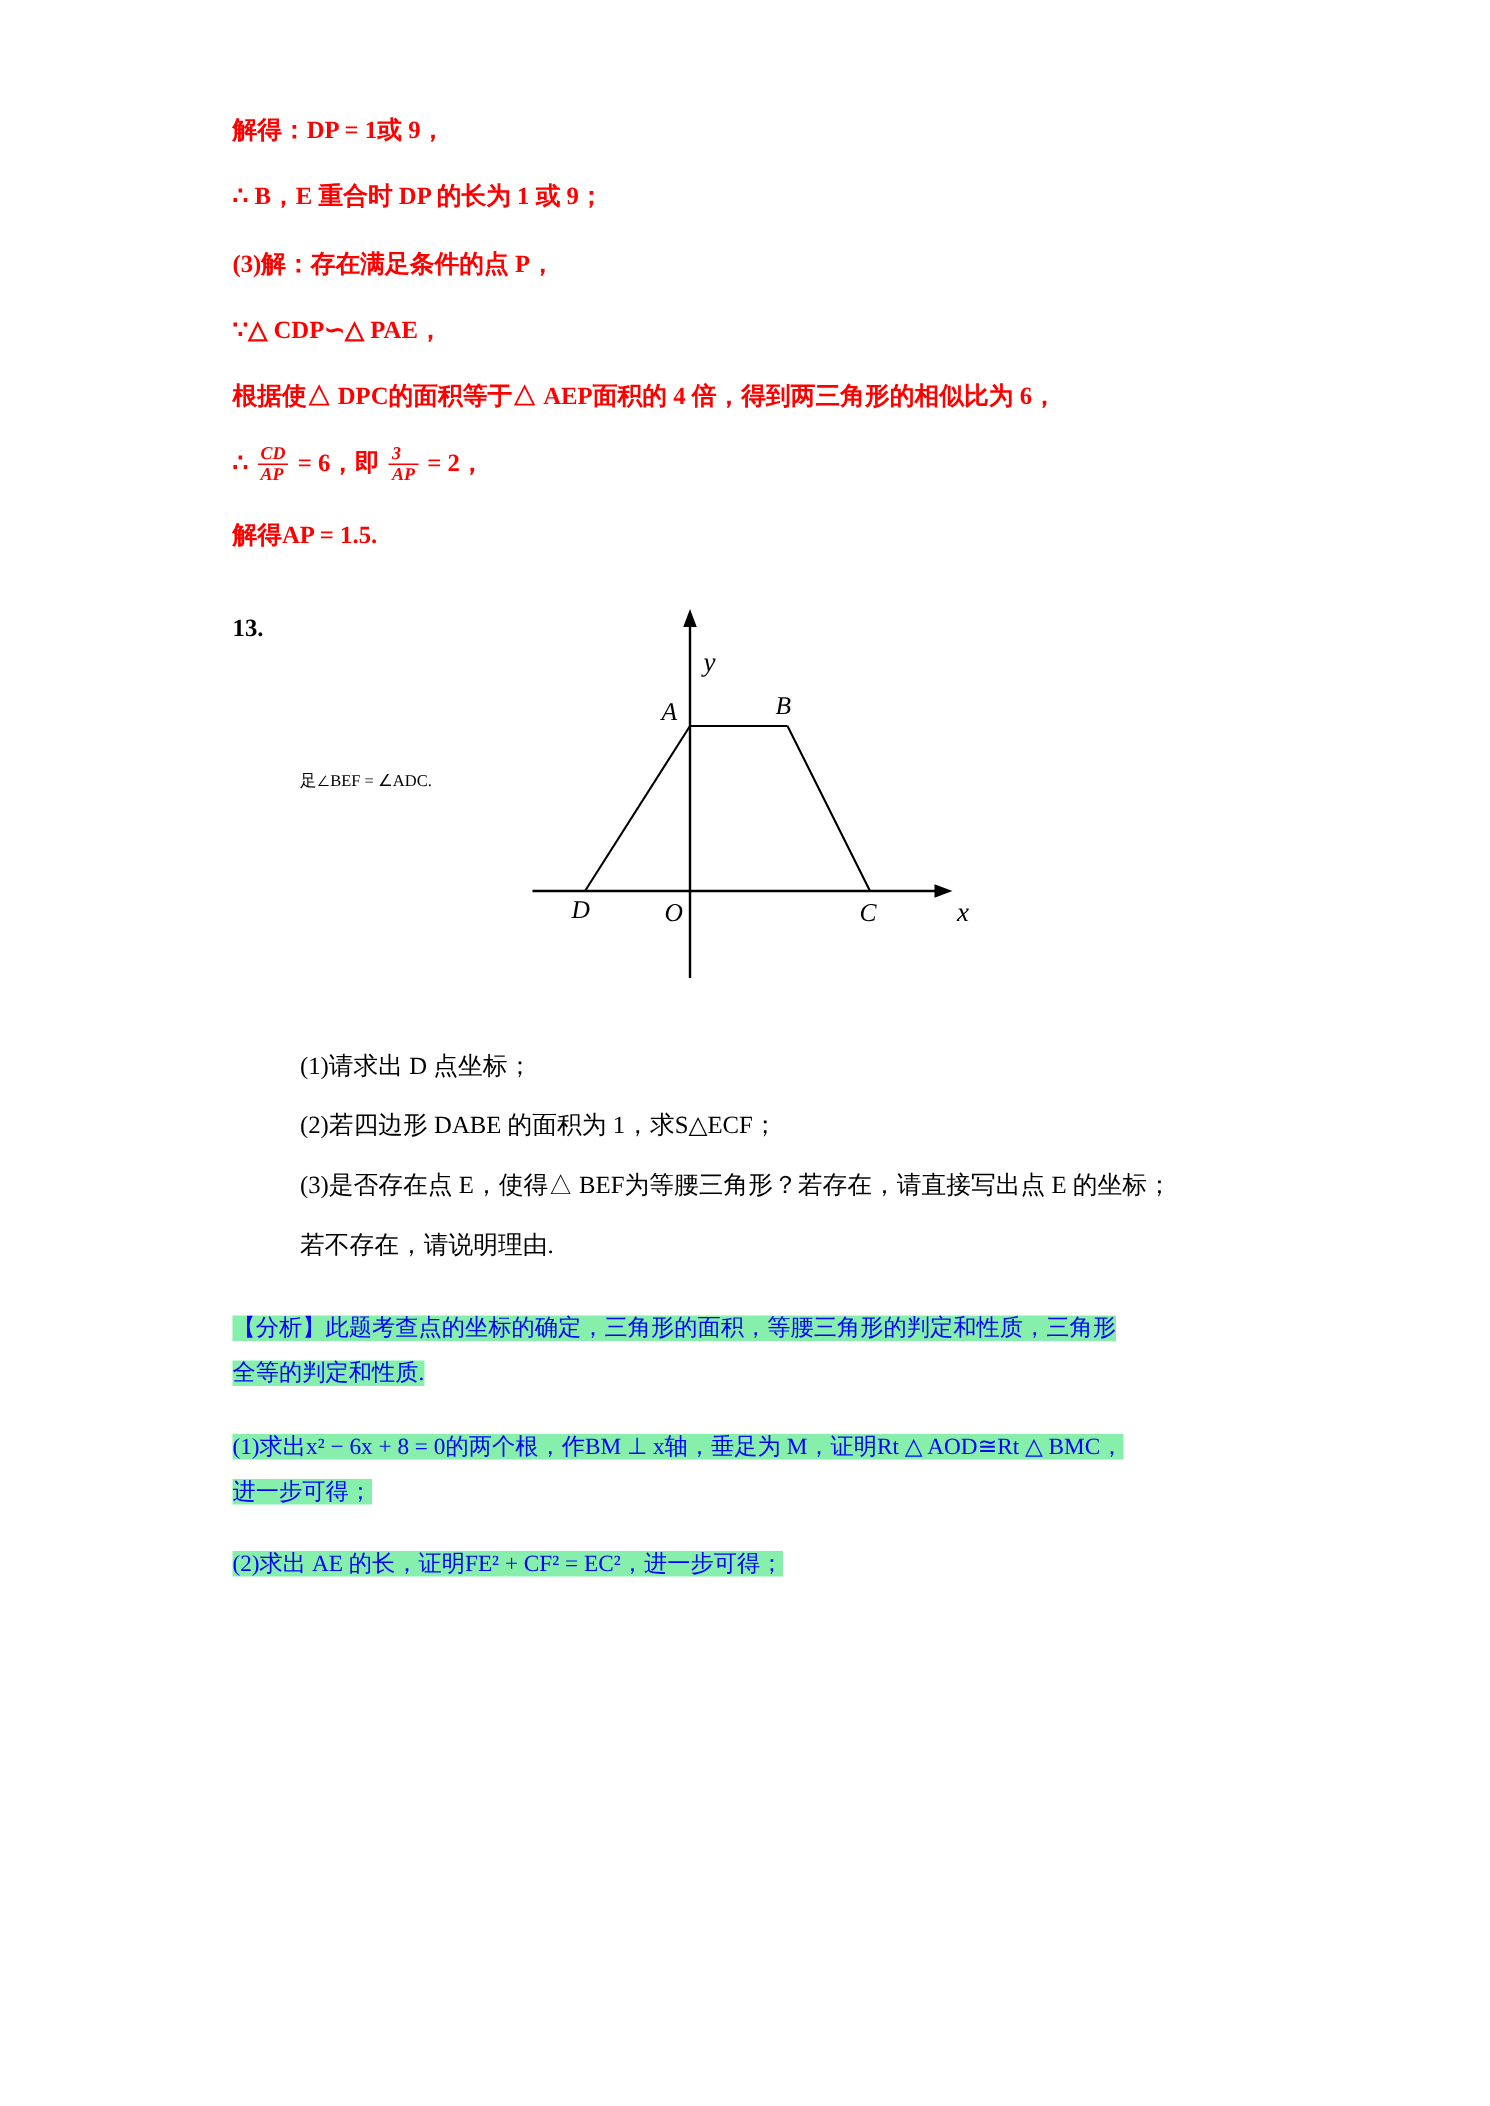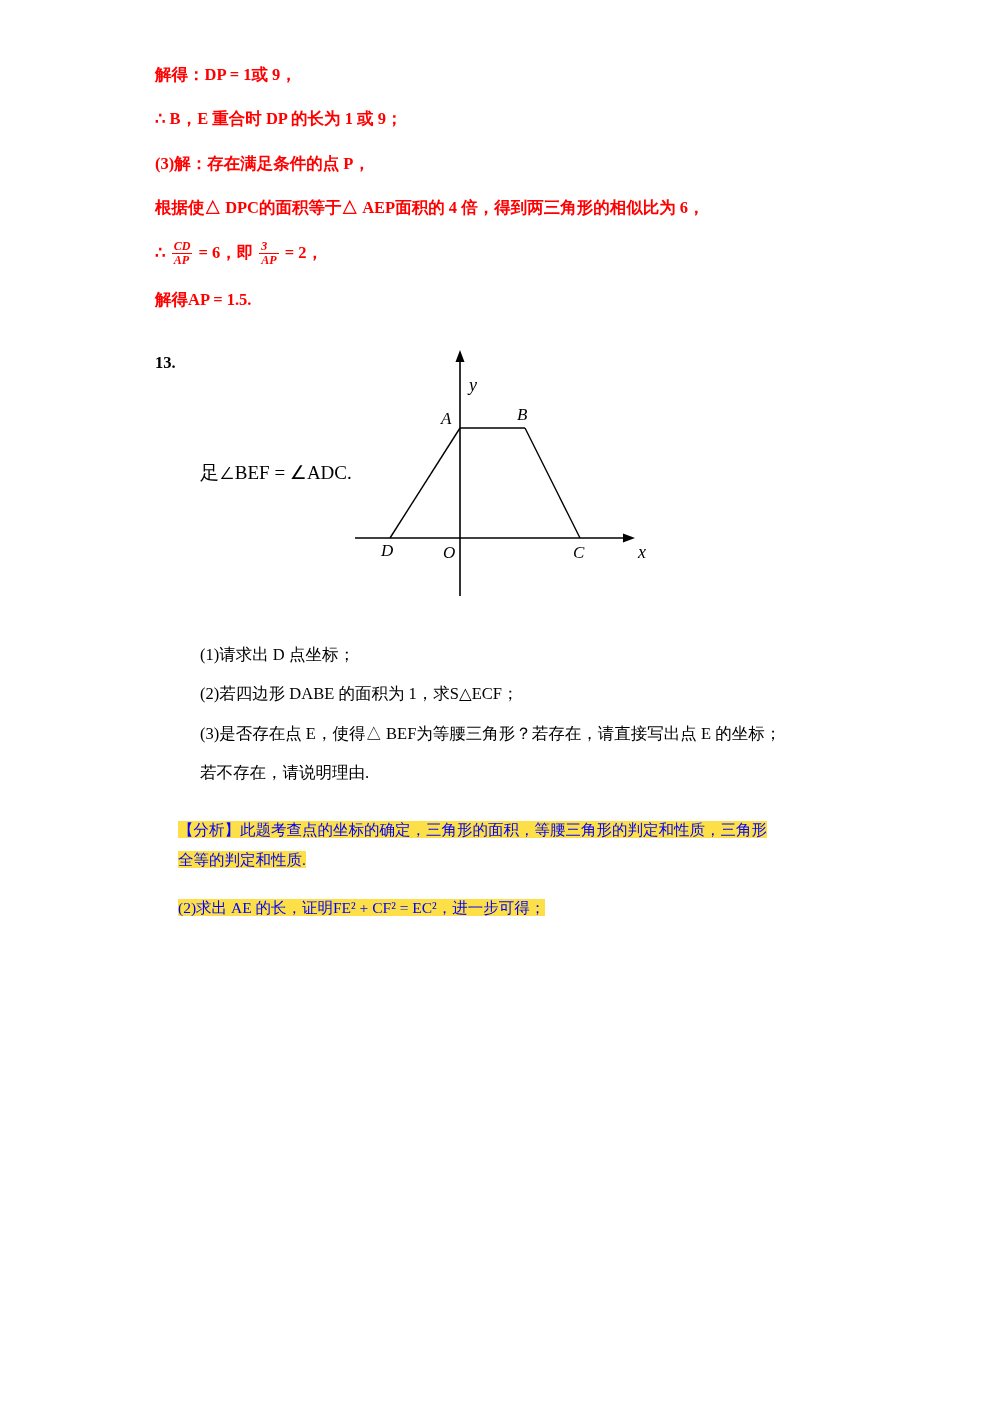--- a/index.html
+++ b/index.html
@@ -20,21 +20,21 @@
     width: 993px;
     height: 1404px;
     box-sizing: border-box;
     padding: 60px 80px 40px 155px;
   }
   .red {
     color: #ff0000;
     font-weight: bold;
   }
   .line {
-    margin: 4px 0 22px 0;
+    margin: 16px 0 22px 0;
     font-size: 16.5px;
     line-height: 1.35;
     white-space: nowrap;
   }
   .mathit {
     font-family: "Liberation Serif", serif;
     font-style: italic;
   }
   .frac {
     display: inline-block;
@@ -72,21 +72,21 @@
   }
   .figure-wrap {
     position: relative;
     height: 275px;
     margin-top: 6px;
   }
   .fig-left-text {
     position: absolute;
     left: 45px;
     top: 108px;
-    font-size: 19px;
+    font-size: 11px;
     white-space: nowrap;
     text-align: right;
   }
   .figure {
     position: absolute;
     left: 190px;
     top: 0;
   }
   .parts {
     margin-top: 14px;
@@ -100,34 +100,34 @@
   .analysis {
     margin-top: 22px;
     color: #0000ff;
     font-size: 15.5px;
     line-height: 1.95;
   }
   .analysis p {
     margin: 0 0 18px 0;
   }
   .hl {
-    background: #fde047;
+    background: #86efac;
     padding: 0 0;
-    margin-left: 23px;
   }
 </style>
 </head>
 <body>
 
 <div class="page">
 
   <div>
     <div class="line red">解得：DP = 1或 9，</div>
     <div class="line red">∴ B，E 重合时 DP 的长为 1 或 9；</div>
     <div class="line red">(3)解：存在满足条件的点 P，</div>
+    <div class="line red">∵△ CDP∽△ PAE，</div>
     <div class="line red">根据使△ DPC的面积等于△ AEP面积的 4 倍，得到两三角形的相似比为 6，</div>
     <div class="line red">
       <span>∴</span>
       <span class="frac">
         <span class="num mathit">CD</span>
         <span class="den mathit">AP</span>
       </span>
       <span>= 6，即</span>
       <span class="frac">
         <span class="num mathit">3</span>
@@ -174,17 +174,21 @@
       <div>若不存在，请说明理由.</div>
     </div>
   </div>
 
   <div class="analysis">
     <p>
       <span class="hl">【分析】此题考查点的坐标的确定，三角形的面积，等腰三角形的判定和性质，三角形</span><br>
       <span class="hl">全等的判定和性质.</span>
     </p>
     <p>
+      <span class="hl">(1)求出x² − 6x + 8 = 0的两个根，作BM ⊥ x轴，垂足为 M，证明Rt △ AOD≅Rt △ BMC，</span><br>
+      <span class="hl">进一步可得；</span>
+    </p>
+    <p>
       <span class="hl">(2)求出 AE 的长，证明FE² + CF² = EC²，进一步可得；</span>
     </p>
   </div>
 
 </div>
 
 </body></html>

